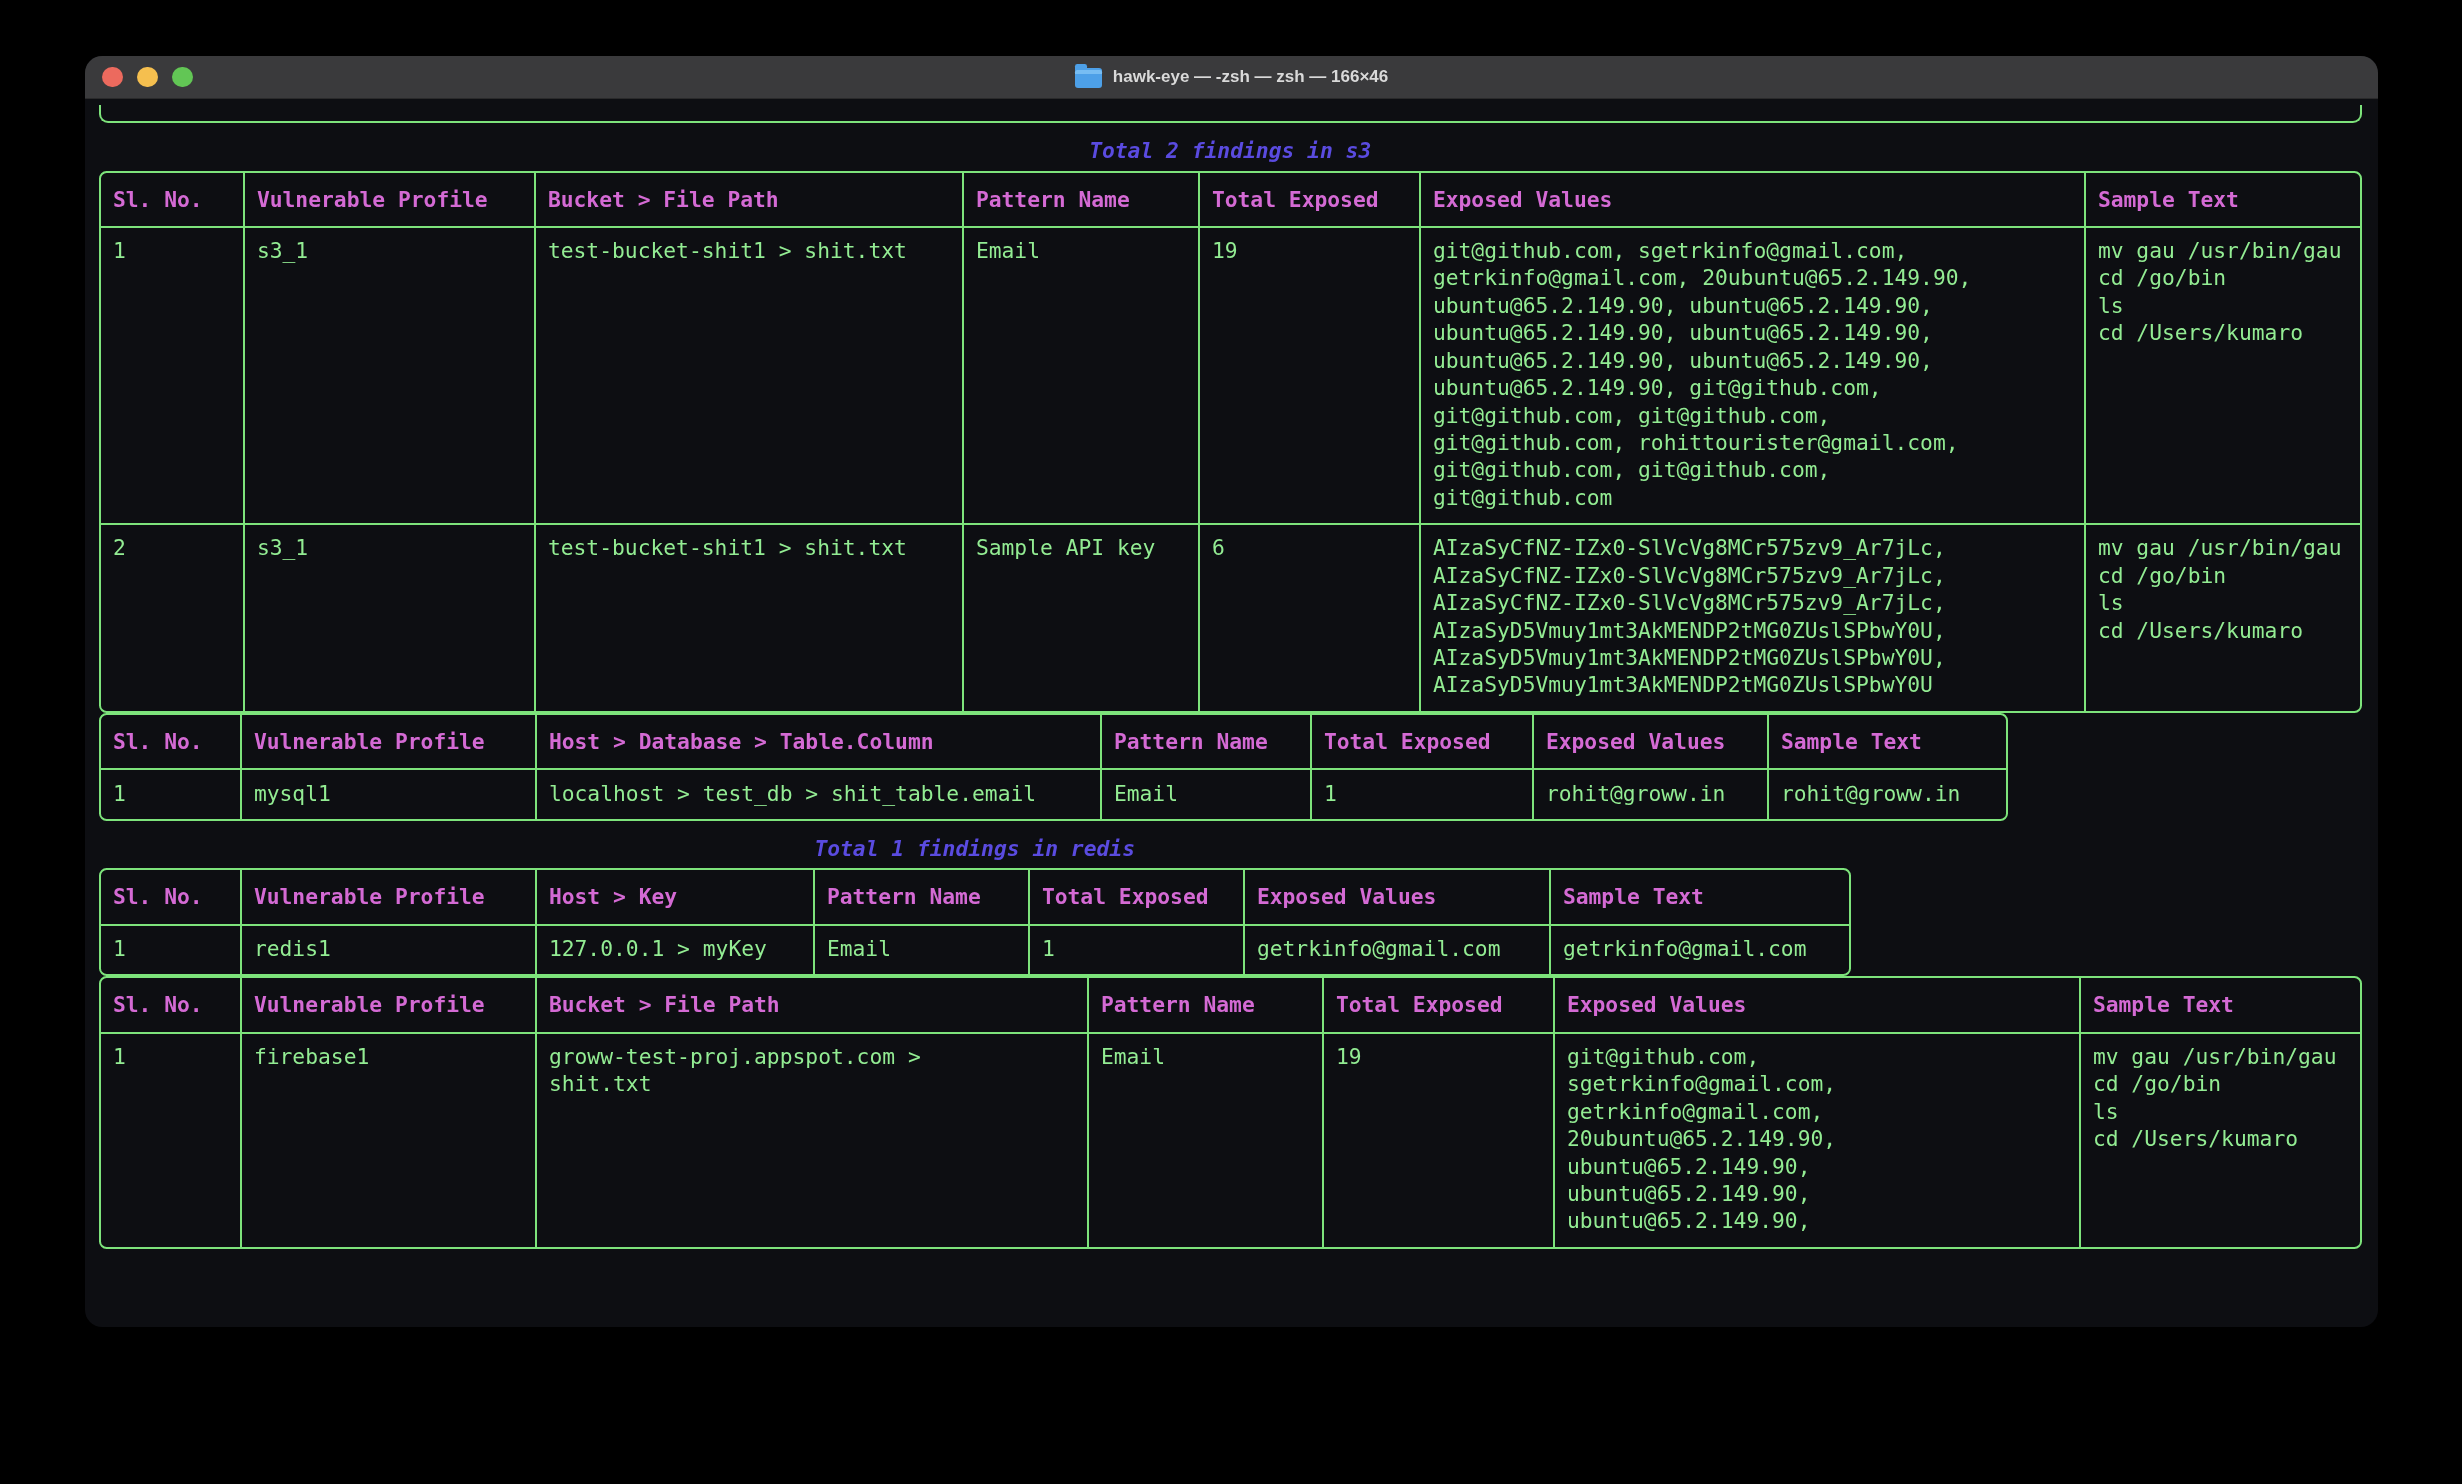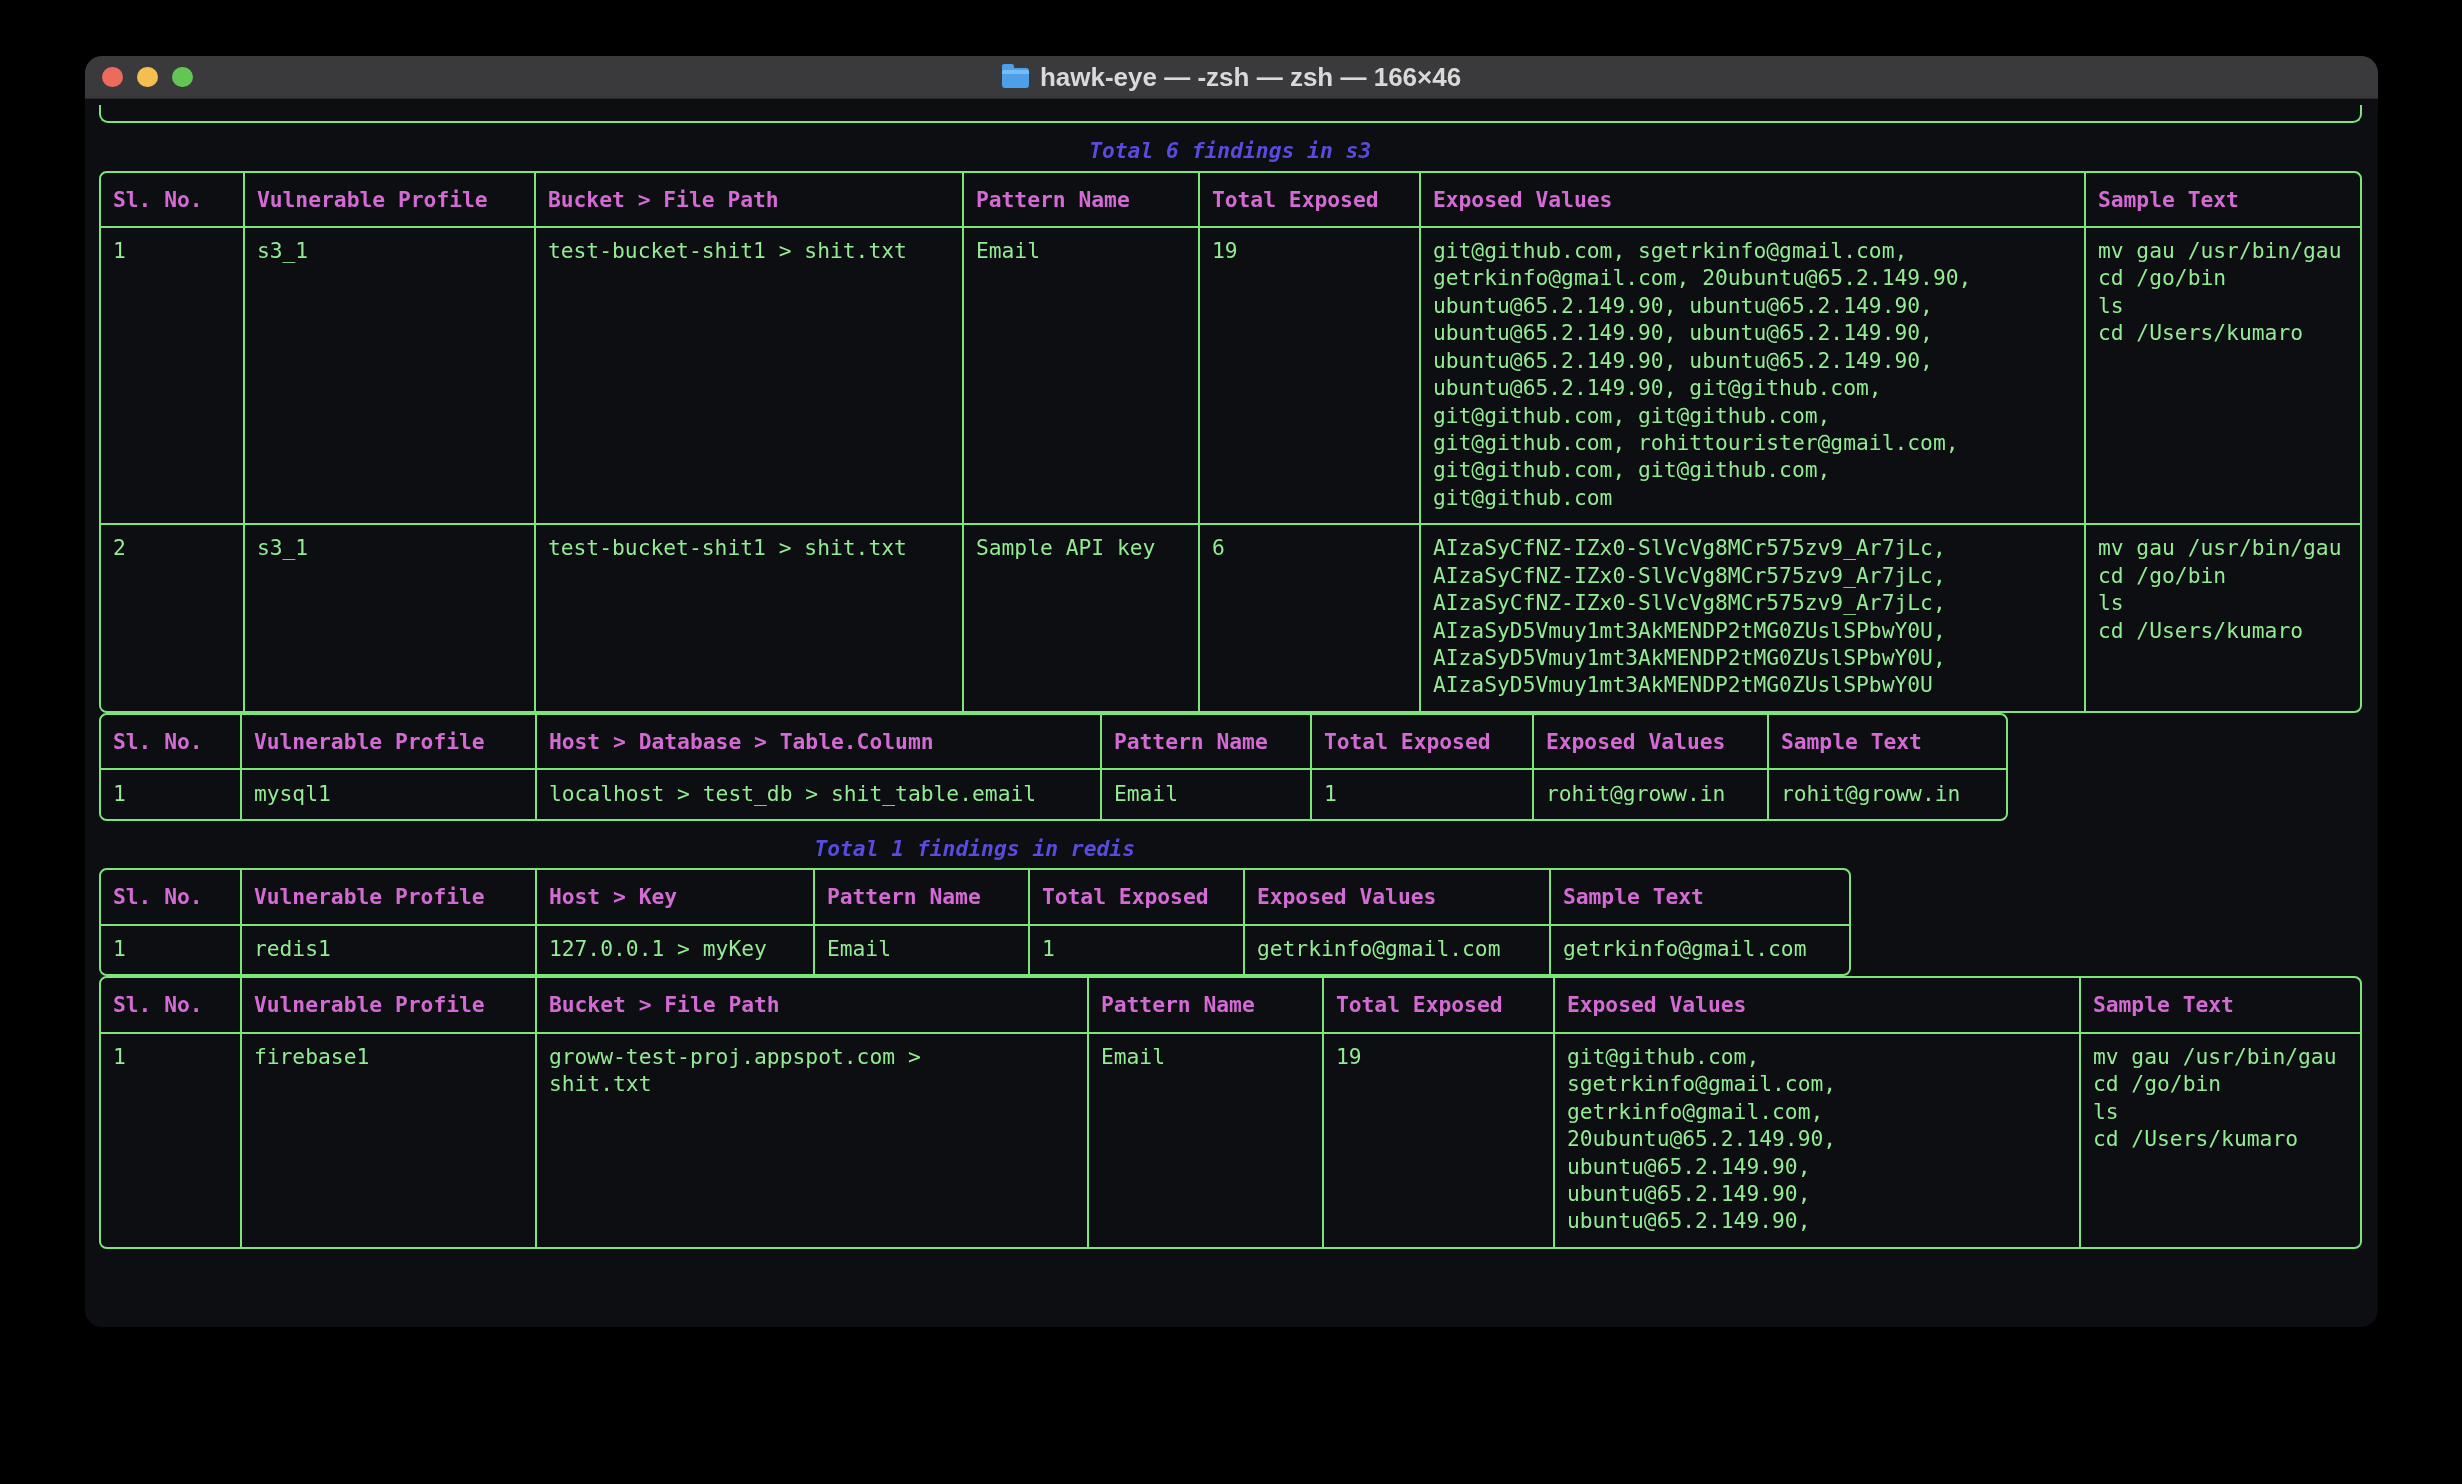--- a/index.html
+++ b/index.html
@@ -37,21 +37,21 @@
   }
   .foldericon::before{
     content:"";position:absolute;top:-4.6px;left:0;width:12.2px;height:6.1px;
     background:#4da0e8;border-radius:2.3px 2.3px 0 0;
   }
   .foldericon::after{
     content:"";position:absolute;top:1.5px;left:0;right:0;height:4.6px;
     background:#77bdf3;border-radius:2.3px 2.3px 0 0;
   }
   .titletext{
-    font-family:"Liberation Sans",sans-serif;font-size:26px;font-weight:700;color:var(--title-text);
+    font-family:"Liberation Sans",sans-serif;font-size:17px;font-weight:700;color:var(--title-text);
   }
   .termbody{
     height:1227px;overflow:hidden;padding-left:13.7px;position:relative;
   }
   .table-stub{
     width:2263px;height:18.3px;margin-top:6.1px;
     border:2.3px solid var(--green-border);border-top:none;
     border-radius:0 0 9.1px 9.1px;
   }
   .section-title{
@@ -93,21 +93,21 @@
       <span class="foldericon"></span>
       <span class="titletext">hawk-eye — -zsh — zsh — 166×46</span>
     </div>
   </div>
 
   <div class="termbody">
 
     <div class="table-stub"></div>
 
     <section>
-      <div class="section-title w-s3">Total 6 findings in s3</div>
+      <div class="section-title w-s3">Total 2 findings in s3</div>
       <div class="tbl-wrap w-s3">
         <table>
           <colgroup>
             <col style="width:143px">
               <col style="width:291px">
               <col style="width:428px">
             <col style="width:236px">
               <col style="width:221px">
               <col style="width:665px">
               <col style="width:278px">

